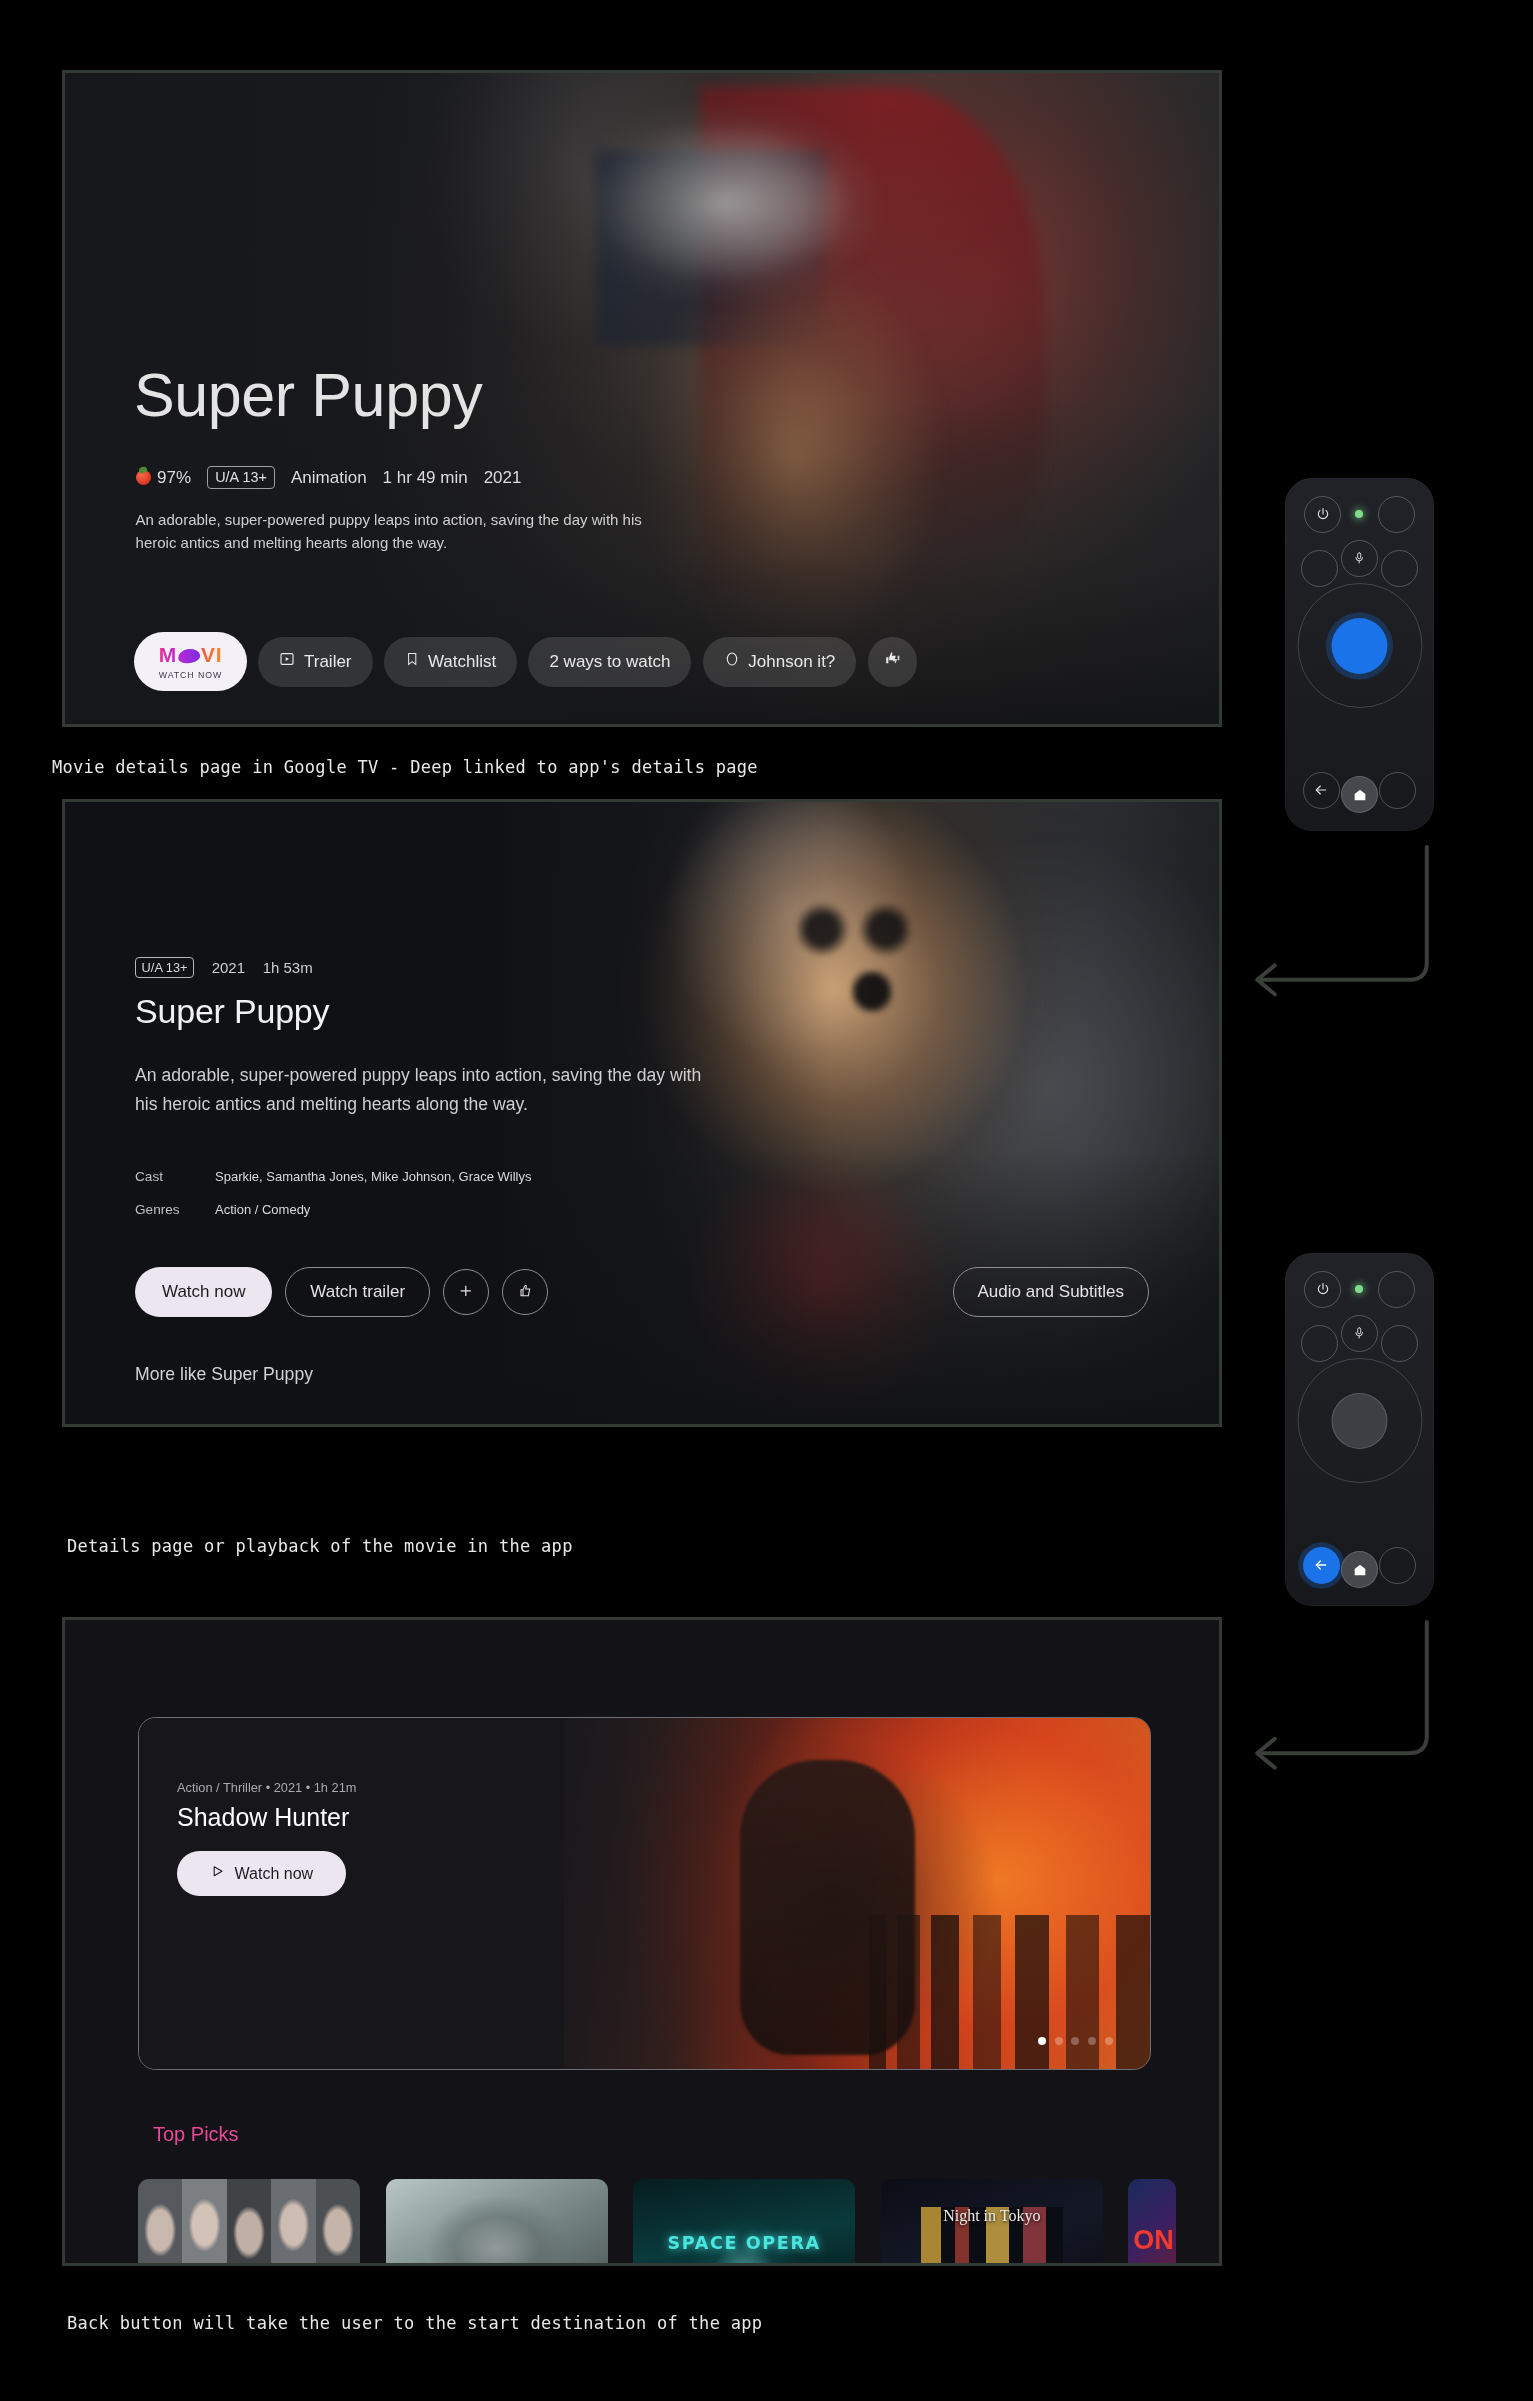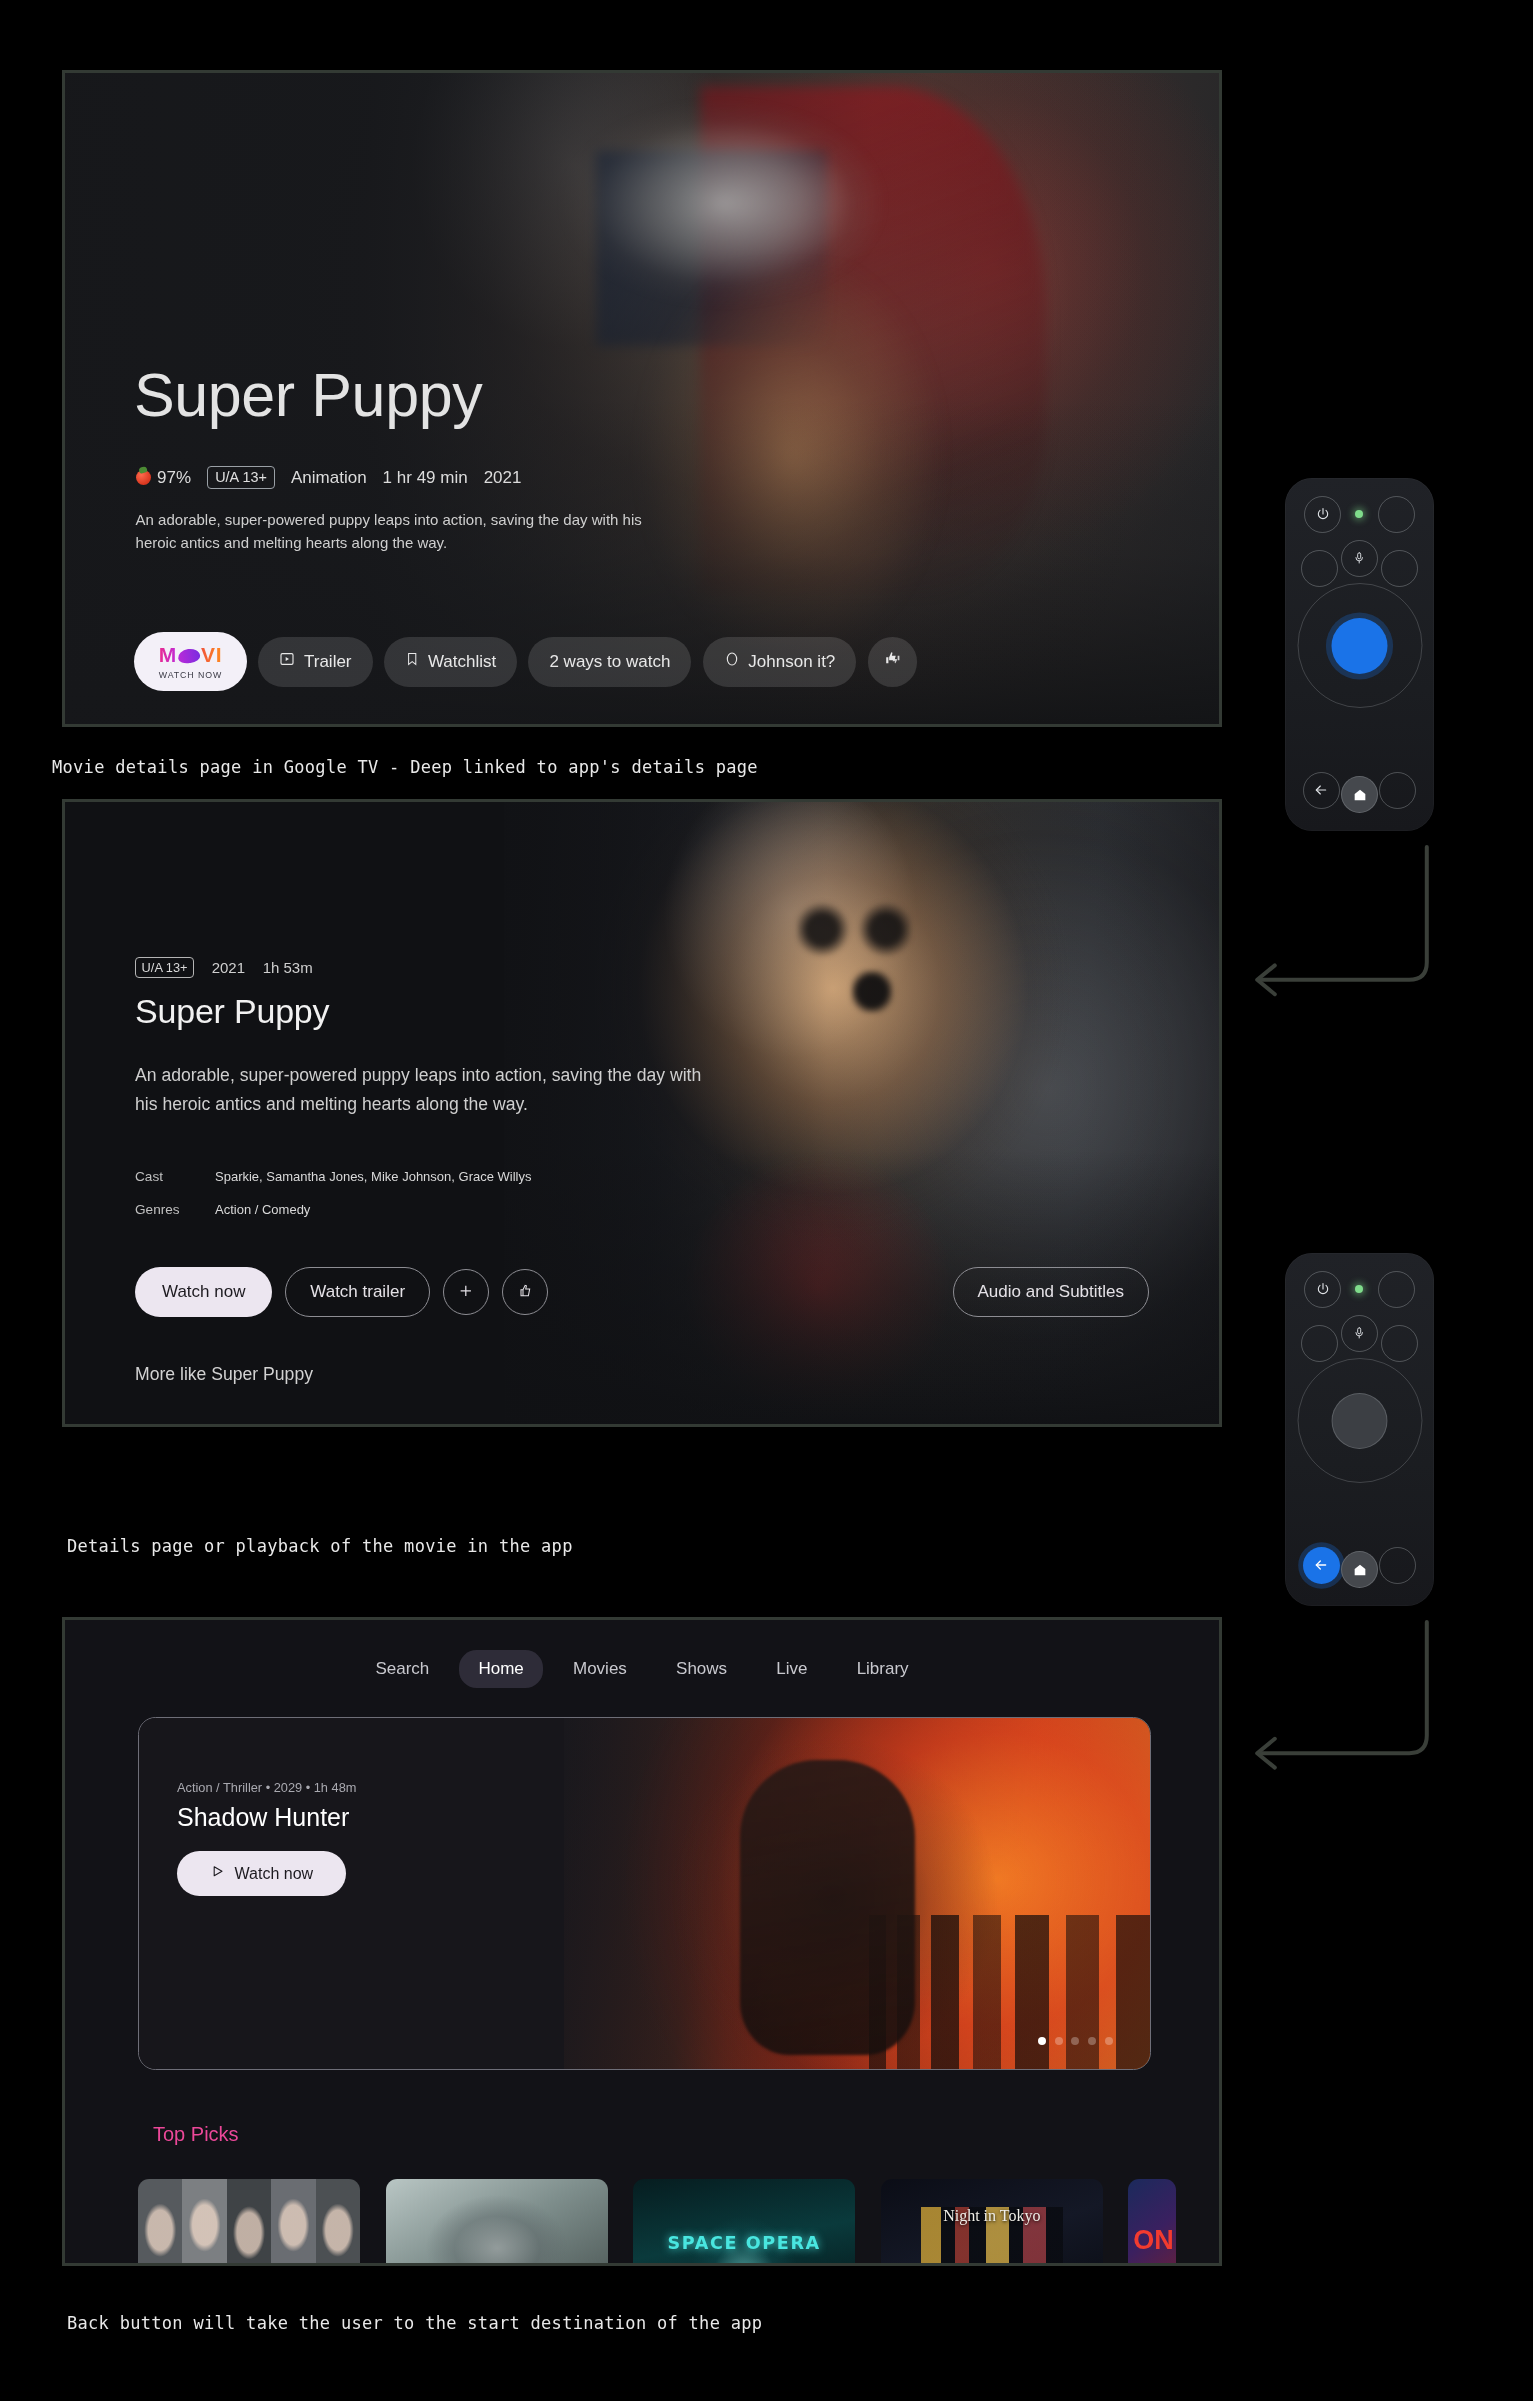--- a/index.html
+++ b/index.html
@@ -487,38 +487,30 @@
         <div class="thumb t-birds"></div>
         <div class="thumb partial t-edge"></div>
       </div>
     </div>
   </div>
   <div class="caption" style="left:67px; top:1536px;">Details page or playback of the movie in the app</div>
 
   <div class="panel" id="panel3">
     <div class="app3-bg"></div>
 
-    <div class="app3-nav">
-      <div class="nav-item">Search</div>
-      <div class="nav-item active">Home</div>
-      <div class="nav-item">Movies</div>
-      <div class="nav-item">Shows</div>
-      <div class="nav-item">Live</div>
-      <div class="nav-item">Library</div>
-    </div>
 
     <div class="hero-card">
       <div class="hero-art">
         <div class="hero-skyline"></div>
         <div class="hero-figure"></div>
       </div>
       <div class="hero-scrim"></div>
 
       <div class="hero-text">
-        <div class="hero-meta">Action / Thriller • 2029 • 1h 48m</div>
+        <div class="hero-meta">Action / Thriller • 2021 • 1h 21m</div>
         <div class="hero-title">Shadow Hunter</div>
         <div class="hero-btn">
           <span>
             <svg width="14.4" height="14.4" viewBox="0 0 24 24" fill="none" stroke="#1d1b20" stroke-width="1.8" stroke-linejoin="round">
               <path d="M7 4.5v15l13-7.5z"></path>
             </svg>
           </span>
           <span>Watch now</span>
         </div>
       </div>

